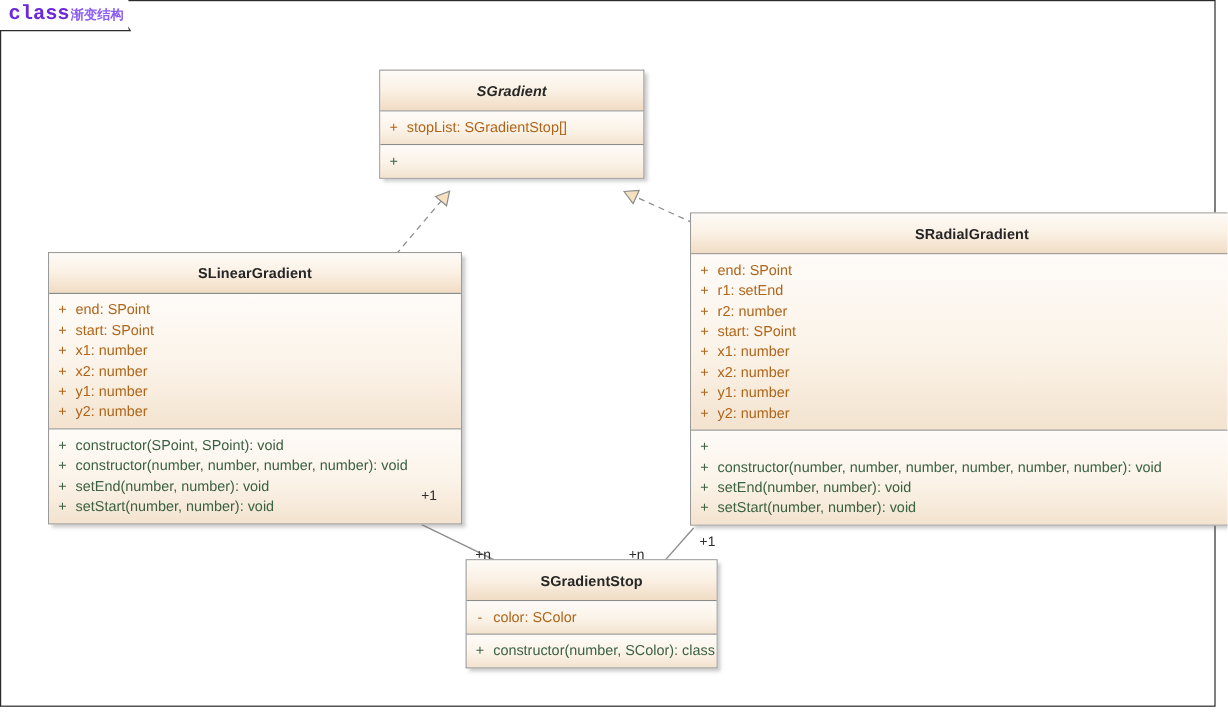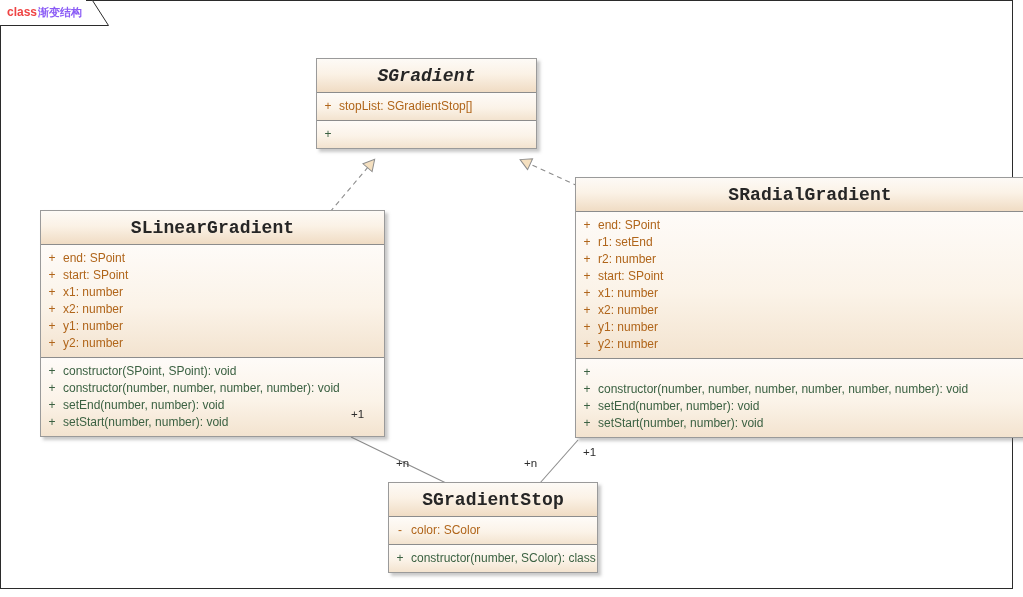--- a/index.html
+++ b/index.html
@@ -38,24 +38,24 @@
     align-items: center;
     padding: 0 4px 0 7px;
     z-index: 6;
   }
   #diagram-tab .tab-body {
     display: flex;
     align-items: baseline;
     white-space: nowrap;
   }
   #diagram-tab .kw {
-    color: #ef4444;
-    font-size: 12px;
+    color: #6d28d9;
+    font-size: 17px;
     font-weight: bold;
-    font-family: Liberation Sans, sans-serif;
+    font-family: Liberation Mono, monospace;
   }
   #diagram-tab .nm {
     color: #8b5cf6;
     font-size: 11px;
     font-weight: bold;
     margin-left: 1px;
   }
   
   #tab-outline {
     position: absolute;
@@ -77,25 +77,24 @@
   .uml-header {
     box-sizing: border-box;
     height: 34px;
     display: flex;
     align-items: center;
     justify-content: center;
     border-bottom: 1px solid #8c8c8c;
     background: linear-gradient(to bottom, #fdfaf6 0%, #fbf2e6 45%, #f0dcc4 100%);
   }
   .uml-header .cname {
-    font-size: 18px;
+    font-size: 12px;
     font-weight: bold;
     color: #262626;
     letter-spacing: 0.1px;
-    font-family: Liberation Mono, monospace;
   }
   .uml-header.abstract .cname {
     font-style: italic;
   }
   .uml-compartment {
     box-sizing: border-box;
     background: linear-gradient(to bottom, #fefbf8 0%, #fbf3e8 55%, #f3e3cf 100%);
     padding: 5px 0 5px 0;
   }
   .uml-compartment.attrs {
@@ -293,21 +292,21 @@
         <span class="vis">+</span>
         <span class="sig">setEnd(number, number): void</span>
       </div>
       <div class="uml-row">
         <span class="vis">+</span>
         <span class="sig">setStart(number, number): void</span>
       </div>
     </div>
   </div>
 
-  <div class="uml-class" id="cls-sstop" style="left:388px; top:482px; width:210px;">
+  <div class="uml-class" id="cls-sstop" style="left:388px; top:466px; width:210px;">
     <div class="uml-header">
       <span class="cname">SGradientStop</span>
     </div>
     <div class="uml-compartment attrs">
       <div class="uml-row">
         <span class="vis">-</span>
         <span class="sig">color: SColor</span>
       </div>
     </div>
     <div class="uml-compartment ops">

